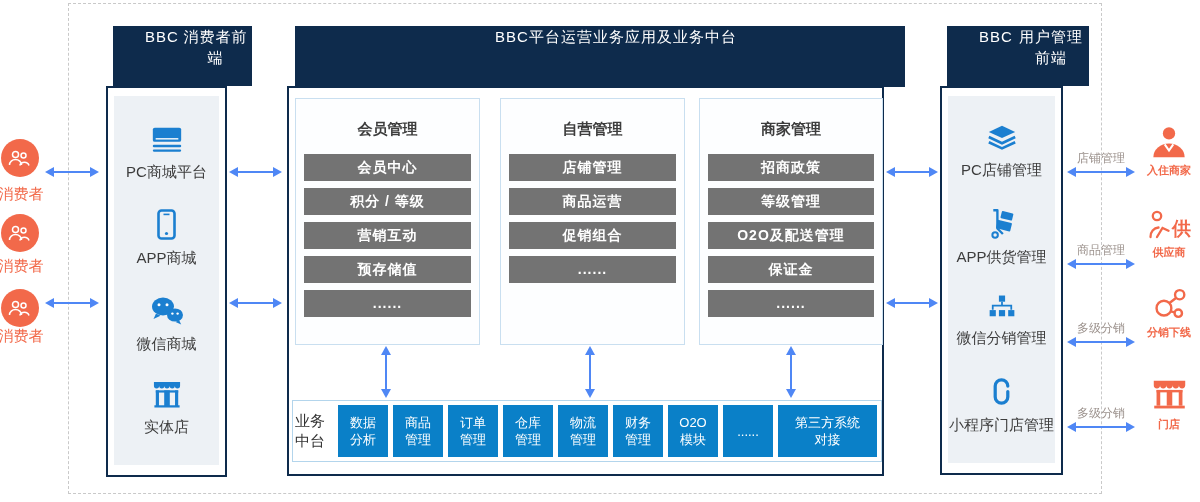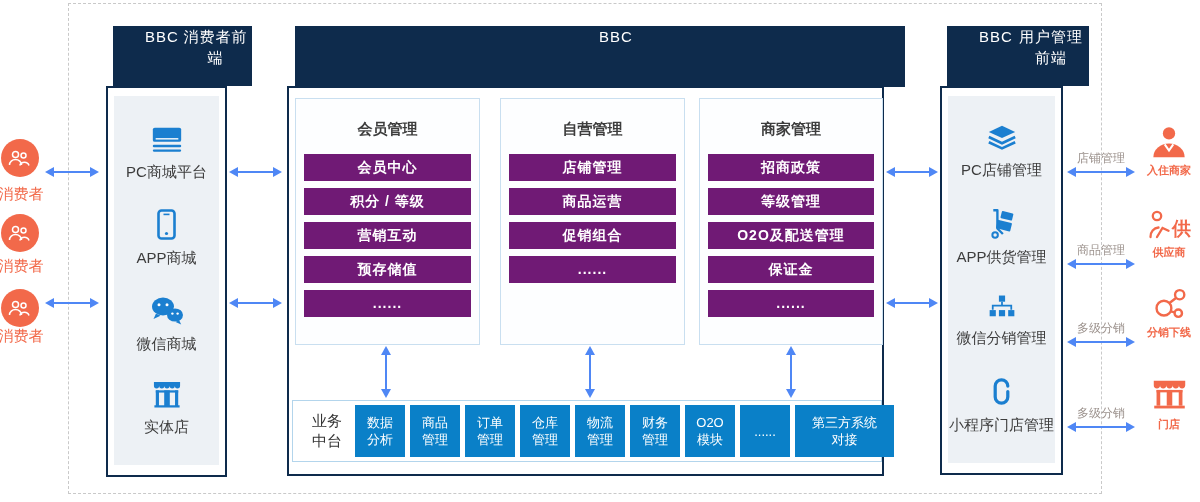--- a/index.html
+++ b/index.html
@@ -14,27 +14,27 @@
   
   .card{position:absolute;background:#fff;border:2px solid #0e2b4c;box-sizing:border-box;}
   .inner-panel{position:absolute;left:6px;right:6px;top:8px;bottom:10px;background:#edf1f5;
                display:flex;flex-direction:column;justify-content:space-evenly;align-items:center;}
   .front-item{display:flex;flex-direction:column;align-items:center;gap:9px;}
   .front-item .lbl{font-size:15px;color:#3d3d3d;white-space:nowrap;}
   
   .module{position:absolute;top:10px;height:247px;background:#fdfeff;
           border:1px solid #c9dff0;box-sizing:border-box;font-weight:bold;}
   .module .m-title{margin-top:21px;text-align:center;font-size:15px;color:#3d3d3d;}
-  .module .btn{height:27px;line-height:27px;margin:0 8px 7px 8px;background:#701a75;
+  .module .btn{height:27px;line-height:27px;margin:0 8px 7px 8px;background:#737373;
                color:#fff;text-align:center;font-size:14px;letter-spacing:1px;}
   .module .btn.first{margin-top:15px;}
   
   .midrow{position:absolute;left:292px;top:400px;width:590px;height:62px;background:#fff;
           border:1px solid #b3d5ec;box-sizing:border-box;display:flex;align-items:center;
-          padding-left:17px;gap:5px;}
+          gap:5px;}
   .midrow .mid-label{width:34px;font-size:15px;line-height:20px;color:#333;margin-right:6px;
                      text-align:center;flex:none;}
   .midbox{width:50px;height:52px;background:#0a80c8;color:#fff;font-size:13px;line-height:17px;
           display:flex;flex-direction:column;justify-content:center;align-items:center;
           text-align:center;flex:none;}
   .midbox.wide{width:99px;}
   
   .harrow{position:absolute;height:2px;background:#4f87f5;}
   .harrow::before{content:"";position:absolute;left:-2px;top:-4px;width:0;height:0;
       border-style:solid;border-width:5px 9px 5px 0;
@@ -162,20 +162,21 @@
         <div class="lbl">实体店</div>
       </div>
     </div>
   </div>
 
   <div class="harrow" style="left:231px;top:171px;width:49px;"></div>
   <div class="harrow" style="left:231px;top:302px;width:49px;"></div>
 
   <div class="col-header" style="left:295px;top:26px;width:578px;height:61px;">
     <div>BBC</div>
+    <div>平台运营业务应用及业务中台</div>
   </div>
   <div class="card" style="left:287px;top:86px;width:597px;height:390px;">
 
     <div class="module" style="left:6px;width:185px;">
       <div class="m-title">会员管理</div>
       <div class="btn first">会员中心</div>
       <div class="btn">积分 / 等级</div>
       <div class="btn">营销互动</div>
       <div class="btn">预存储值</div>
       <div class="btn">......</div>

